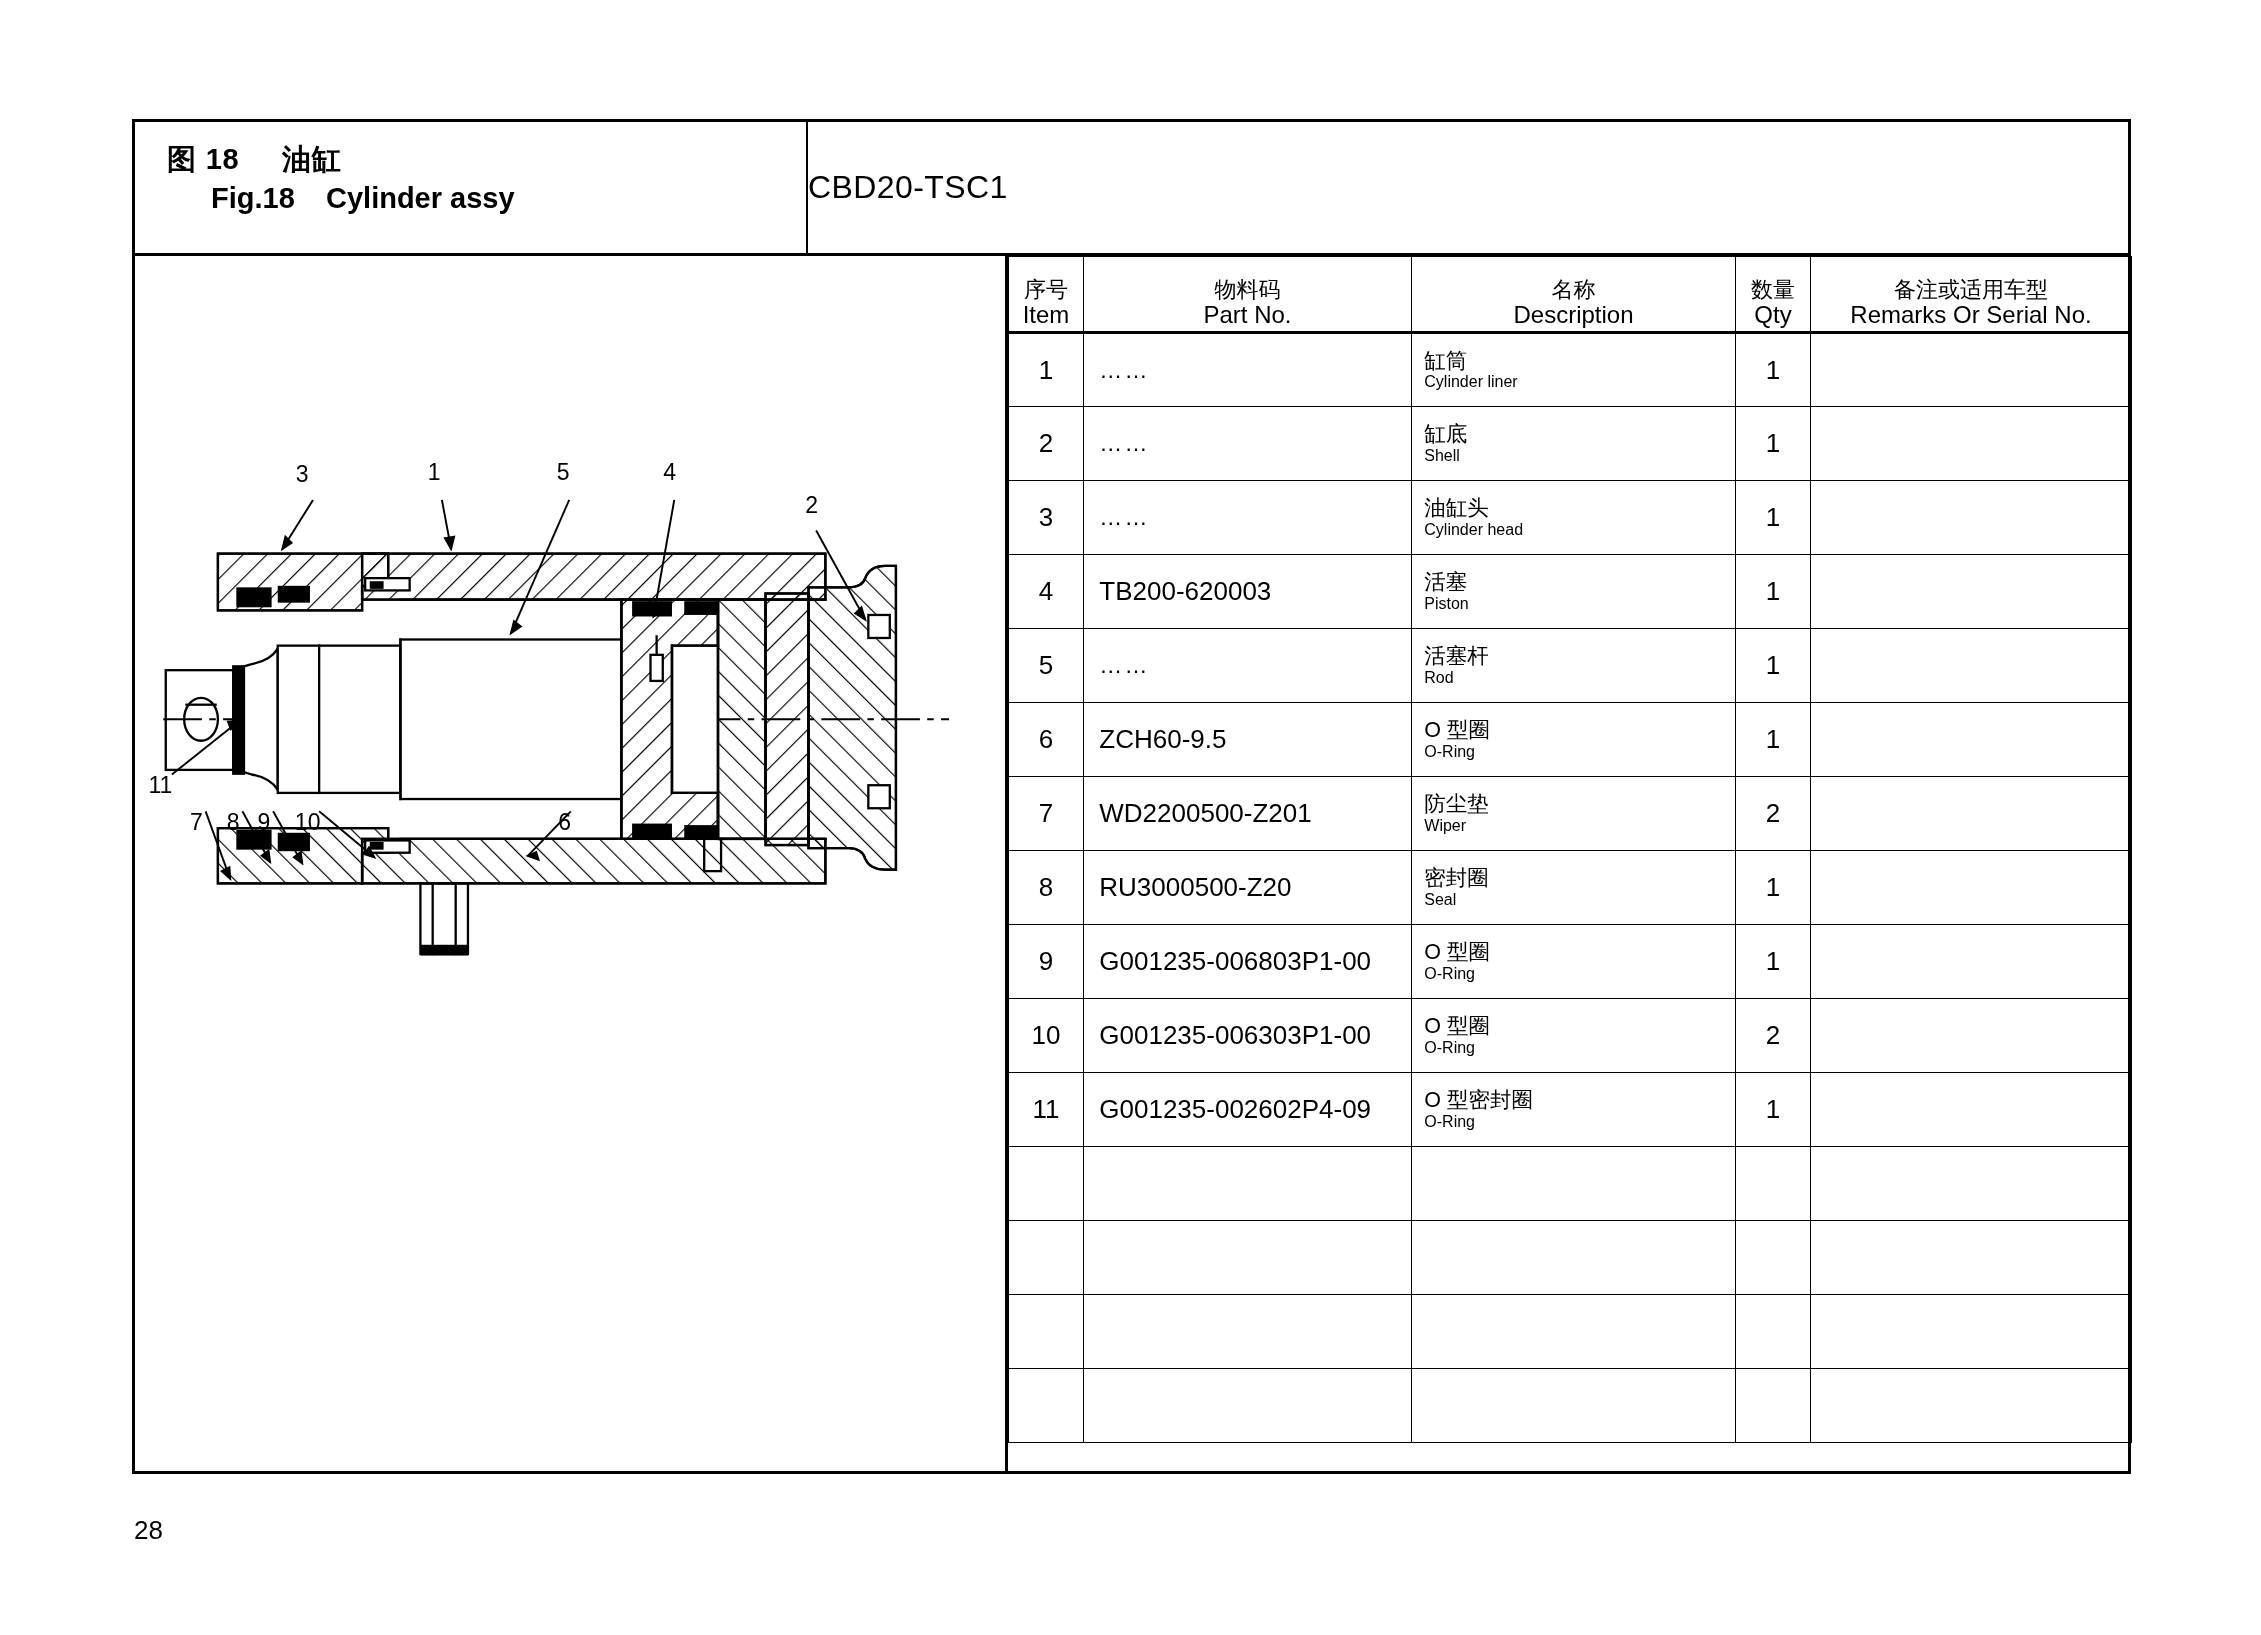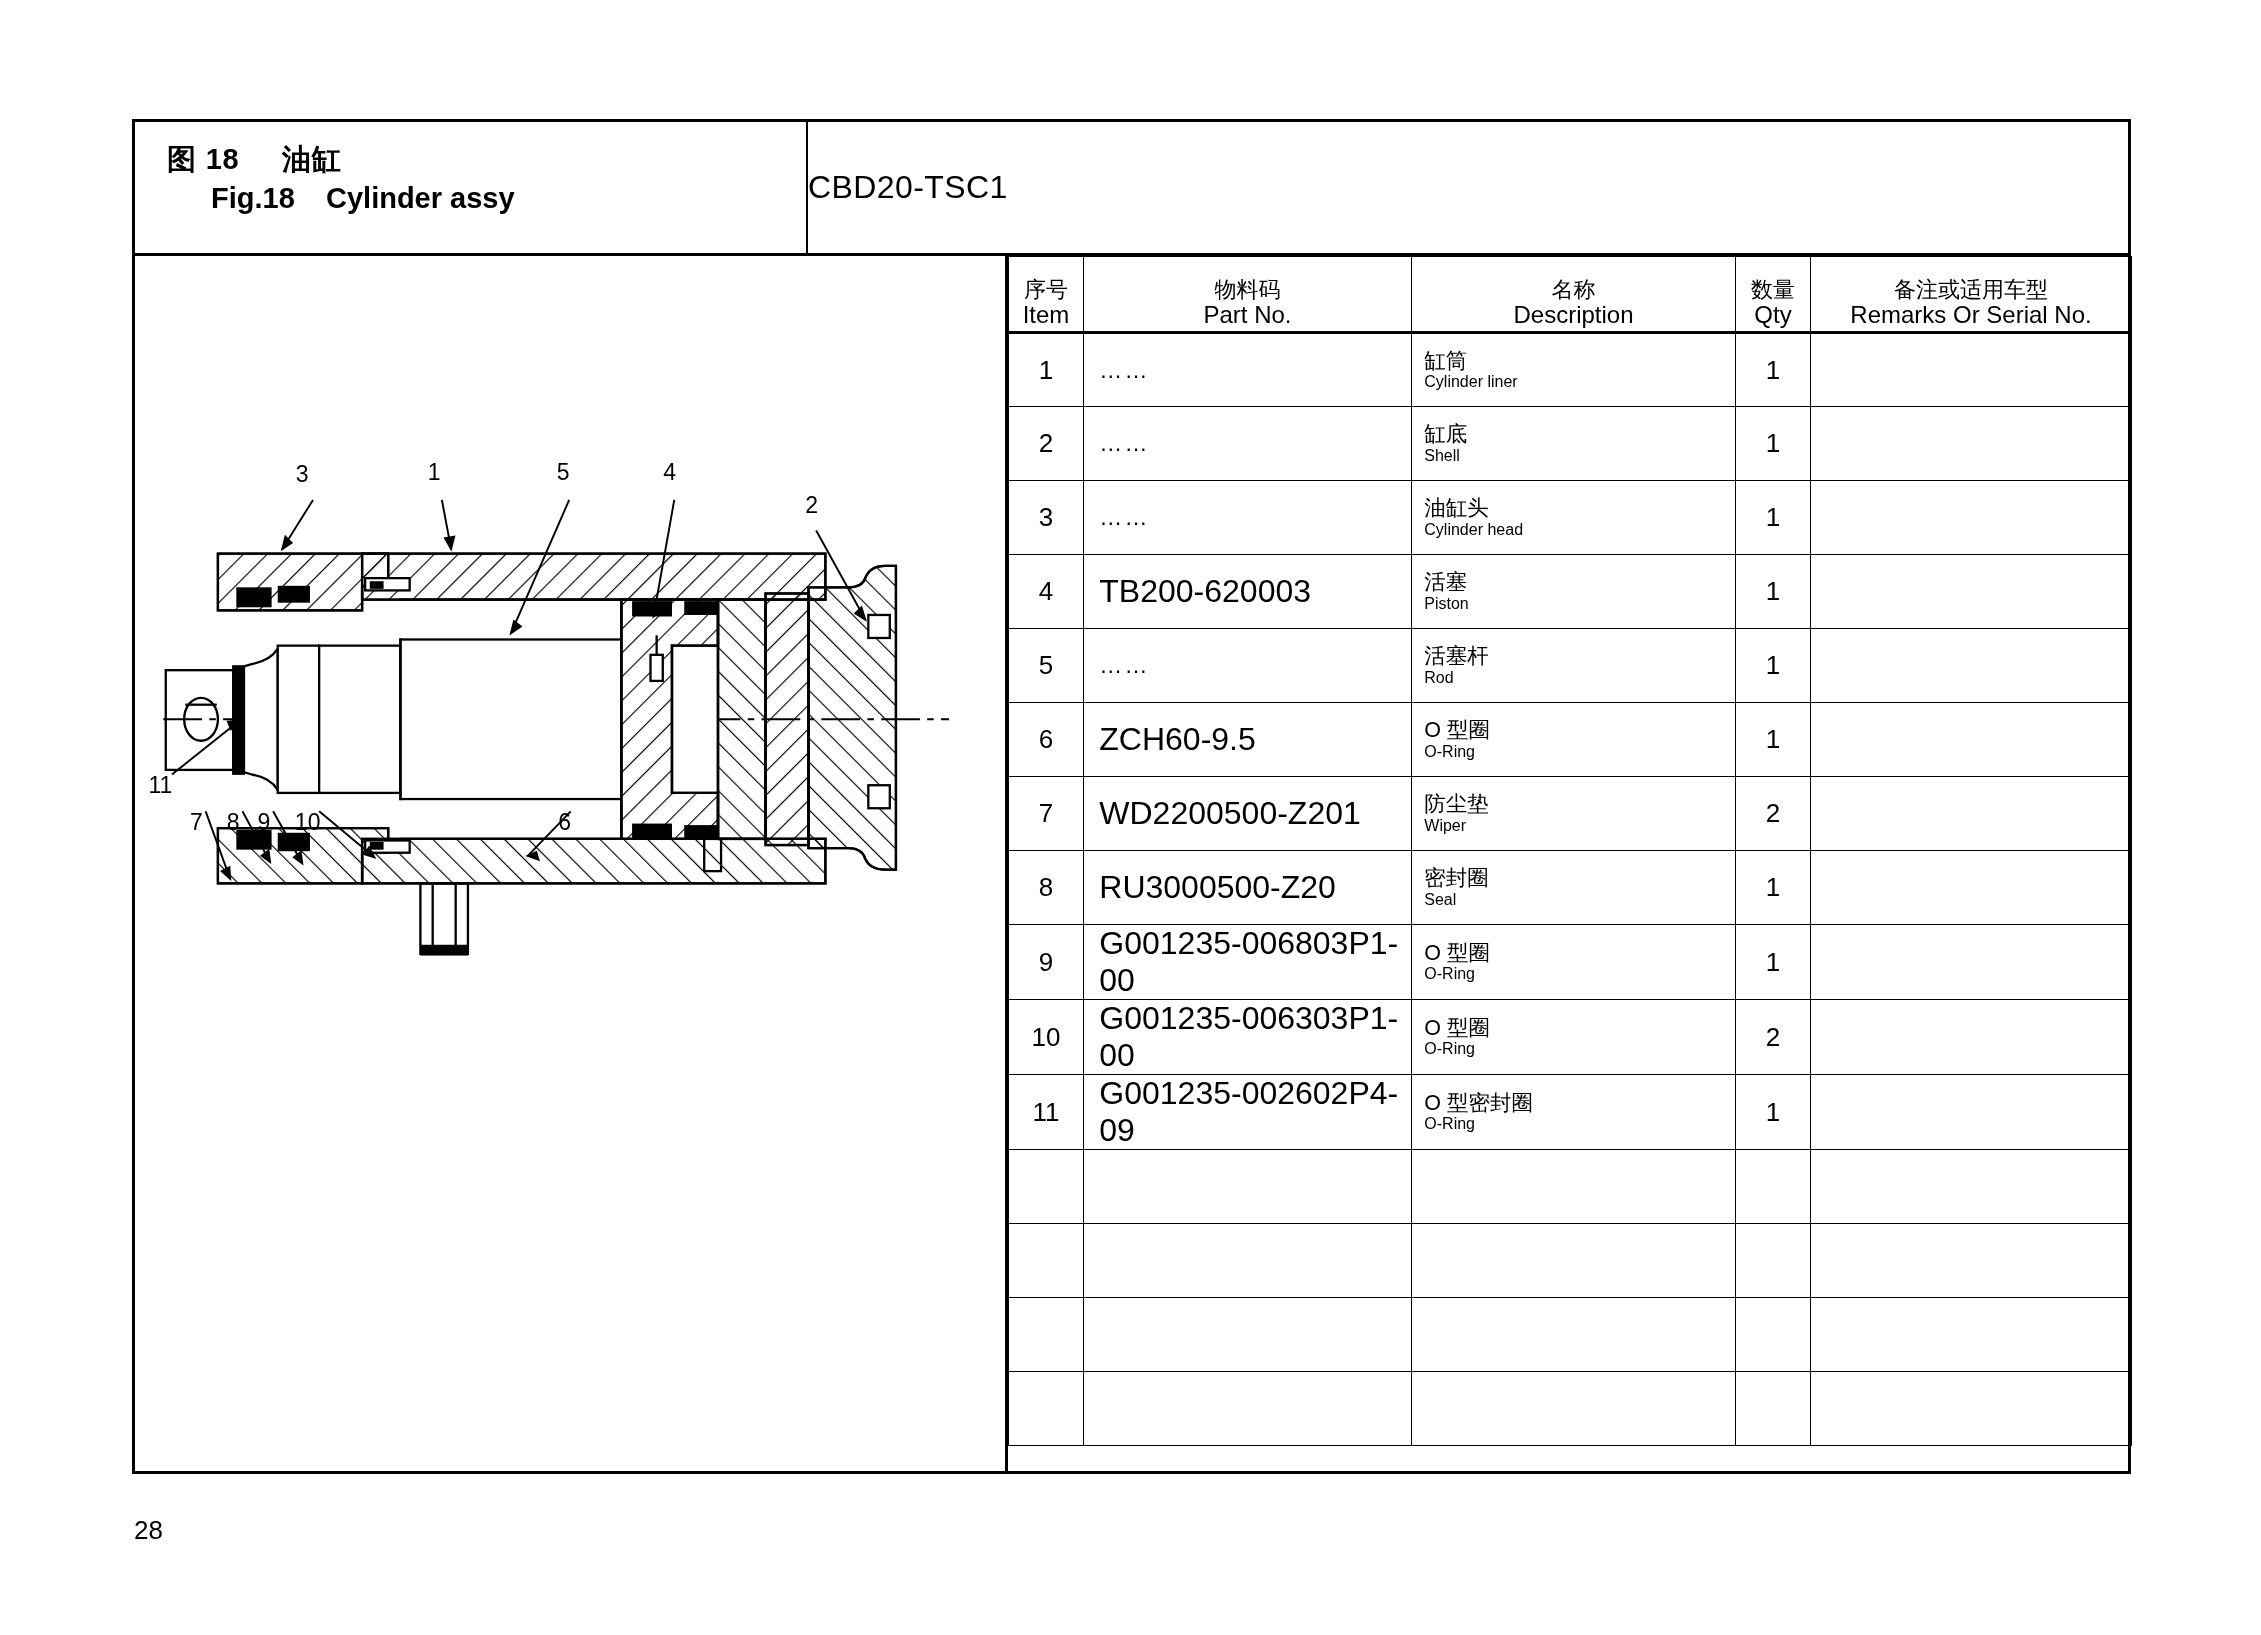--- a/index.html
+++ b/index.html
@@ -55,21 +55,21 @@
   .col-part{width:328px;}
   .col-desc{width:324px;}
   .col-qty{width:75px;}
   .col-rem{width:321px;}
 
   .hdr{display:flex;flex-direction:column;align-items:center;justify-content:center;line-height:1.12;margin-top:19px;}
   .hdr .cn{font-size:22px;}
   .hdr .en{font-size:24px;}
 
   .cell-c{text-align:center;font-size:26px;}
-  .cell-l{text-align:left;padding-left:15.3px !important;font-size:32px;}
+  .cell-l{text-align:left;padding-left:15.3px !important;font-size:26px;}
   .desc{padding-left:12.3px !important;line-height:1.14;}
   .desc .cn{font-size:21.5px;display:block;}
   .desc .en{font-size:16px;display:block;}
   tbody tr{height:74px;}
   .dots{letter-spacing:2.3px;font-size:23px;}
 
   
   .page-no{
     position:absolute;left:134px;top:1515px;font-size:26px;
   }

